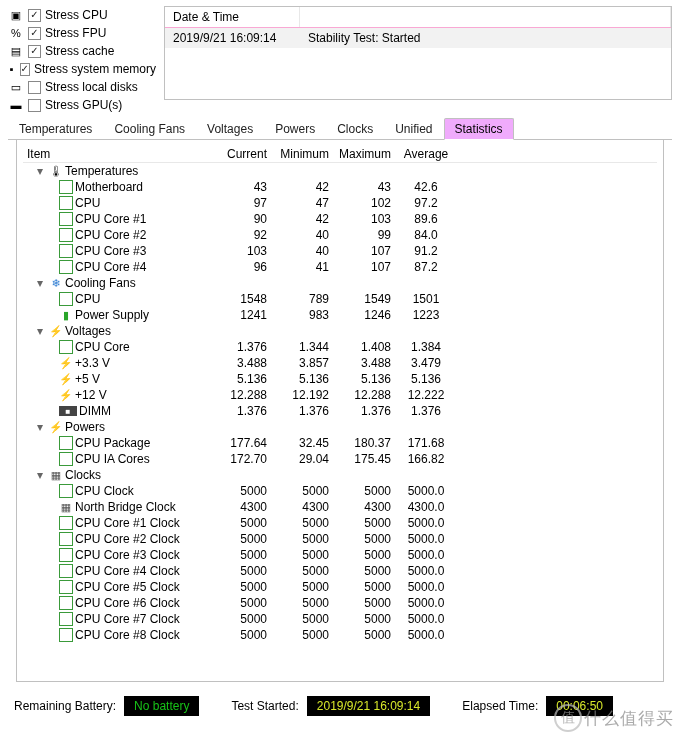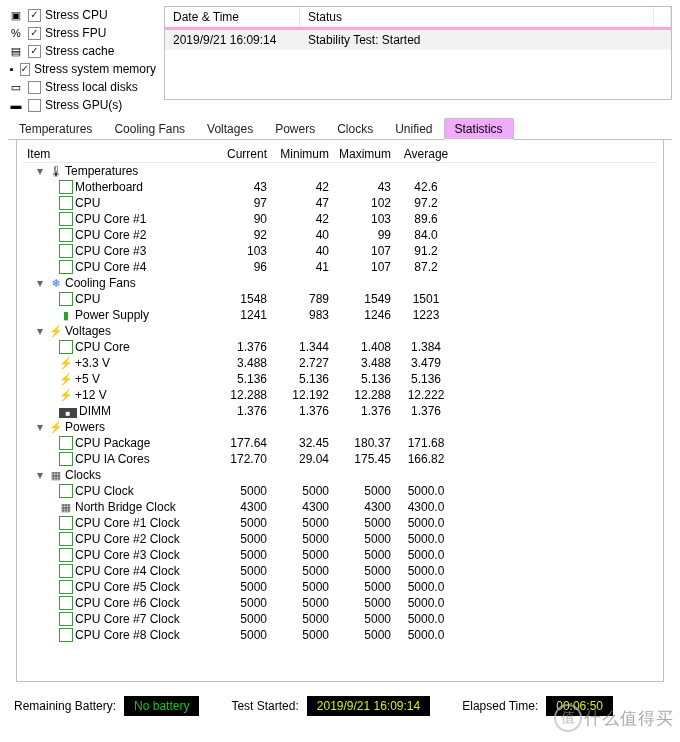--- a/index.html
+++ b/index.html
@@ -7,21 +7,21 @@
 
 
 .top { display: flex; padding: 6px 8px 0 8px; gap: 8px; }
 .stress-list { width: 148px; }
 .stress-item { display: flex; align-items: center; gap: 4px; padding: 1px 0; white-space: nowrap; }
 .sicon { width: 16px; height: 16px; display: inline-flex; align-items: center; justify-content: center; font-size: 11px; }
 .cb { width: 13px; height: 13px; border: 1px solid #888; background: #fff; display: inline-flex; align-items: center; justify-content: center; font-size: 10px; line-height: 1; color: #222; }
 .cb.checked::after { content: "✓"; }
 
 .status-box { flex: 1; border: 1px solid #c0c0c0; height: 94px; }
-.status-head { display: flex; background: #fff; border-bottom: 3px solid #f9a8d4; }
+.status-head { display: flex; background: #fff; border-bottom: 1px solid #f9a8d4; }
 .status-head > div { padding: 3px 8px; border-right: 1px solid #e8e8e8; }
 .status-head > div:first-child { width: 135px; }
 .status-head > div:nth-child(2) { flex: 1; }
 .status-row { display: flex; background: #f2f2f2; }
 .status-row > div { padding: 3px 8px; }
 .status-row > div:first-child { width: 135px; }
 .status-row > div:nth-child(2) { flex: 1; }
 
 
 .tabs-wrap { padding: 4px 8px 0 8px; }
@@ -35,21 +35,21 @@
 .grid { width: 100%; }
 .ghead, .grow { display: flex; align-items: center; }
 .ghead > div, .grow > div { padding: 1px 4px; }
 .col-item { width: 192px; display: flex; align-items: center; gap: 2px; }
 .col-cur { width: 56px; text-align: right; }
 .col-min { width: 62px; text-align: right; }
 .col-max { width: 62px; text-align: right; }
 .col-avg { width: 62px; text-align: center; }
 .ghead { border-bottom: 1px solid #e8e8e8; color: #000; }
 .cat .col-item { padding-left: 14px; font-weight: 400; }
-.leaf .col-item { padding-left: 36px; align-items: flex-end; }
+.leaf .col-item { padding-left: 36px; }
 .exp { display:inline-block; width:10px; color:#666; }
 .ic { width:14px; height:14px; display:inline-flex; align-items:center; justify-content:center; font-size:11px; border:1px solid #3a9a3a; background:#fff; }
 .ic-temp { border:none; }
 .ic-fan { border:none; color:#2a7ad1; }
 .ic-volt { border:none; color:#d88a1a; }
 .ic-pow { border:none; color:#d88a1a; }
 .ic-clk { border:none; color:#555; }
 .ic-bat { border:none; color:#2aa52a; }
 .ic-dimm { border:none; background:#444; color:#fff; width:18px; height:10px; font-size:8px; }
 
@@ -98,21 +98,20 @@
       </div>
       <div class="stress-item">
         <span class="sicon">▬</span>
         <span class="cb "></span>
         <span>Stress GPU(s)</span>
       </div>
     </div>
   <div class="status-box">
     <div class="status-head">
       <div>Date &amp; Time</div>
-      <div>Status</div>
       <div style="width:8px;"></div>
     </div>
     <div class="status-row">
       <div>2019/9/21 16:09:14</div>
       <div>Stability Test: Started</div>
     </div>
   </div>
 </div>
 
 <div class="tabs-wrap">
@@ -257,21 +256,21 @@
             <div class="col-min">1.344</div>
             <div class="col-max">1.408</div>
             <div class="col-avg">1.384</div>
           </div>
           <div class="grow leaf">
             <div class="col-item">
               <span class="ic ic-volt">⚡</span>
               <span>+3.3 V</span>
             </div>
             <div class="col-cur">3.488</div>
-            <div class="col-min">2.727</div>
+            <div class="col-min">3.857</div>
             <div class="col-max">3.488</div>
             <div class="col-avg">3.479</div>
           </div>
           <div class="grow leaf">
             <div class="col-item">
               <span class="ic ic-volt">⚡</span>
               <span>+5 V</span>
             </div>
             <div class="col-cur">5.136</div>
             <div class="col-min">5.136</div>

